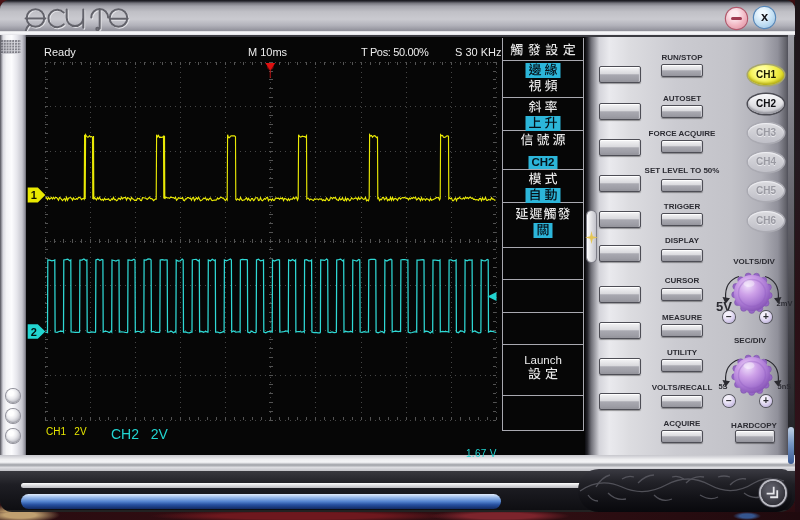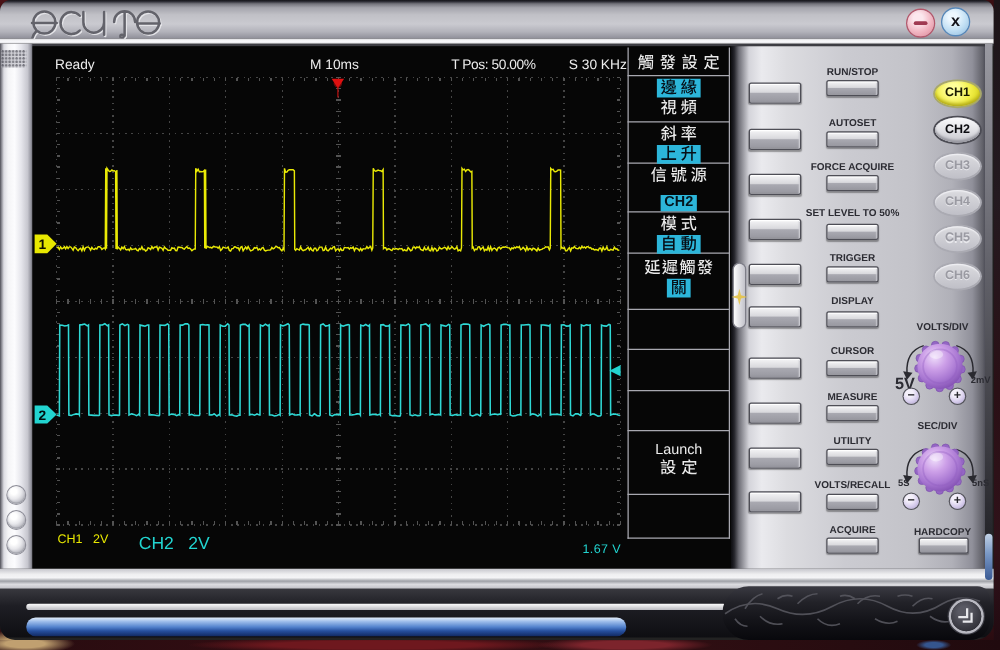--- a/index.html
+++ b/index.html
@@ -436,21 +436,21 @@
       <text x="4.8" y="162.3" font-size="11" font-weight="bold" fill="#101000" font-family="Liberation Sans,sans-serif">1</text>
       <path d="M1.7,287.3 H11.8 L19.3,294.5 L11.8,301.7 H1.7 z" fill="#22d4d0"></path>
       <text x="4.8" y="298.8" font-size="11" font-weight="bold" fill="#001010" font-family="Liberation Sans,sans-serif">2</text>
     </svg>
     <div class="stext abs" style="left:44px;top:46px">Ready</div>
     <div class="stext abs" style="left:248px;top:46px">M 10ms</div>
     <div class="stext abs" style="left:361px;top:46px;letter-spacing:-0.35px">T Pos: 50.00%</div>
     <div class="stext abs" style="left:455px;top:46px">S 30 KHz</div>
     <div class="abs" style="left:46px;top:426px;color:#e8e800;font-size:10px">CH1&nbsp;&nbsp;&nbsp;2V</div>
     <div class="abs" style="left:111px;top:426px;color:#22d4d0;font-size:14px">CH2&nbsp;&nbsp;&nbsp;2V</div>
-    <div class="abs" style="left:466px;top:434px;color:#22d4d0;font-size:10px;letter-spacing:0.3px">1.67 V</div>
+    <div class="abs" style="left:466px;top:448px;color:#22d4d0;font-size:10px;letter-spacing:0.3px">1.67 V</div>
     <div class="abs" style="left:502px;top:38px;width:1px;height:393px;background:#a8a8b0"></div>
     <div class="abs" style="left:583px;top:38px;width:1px;height:393px;background:#a8a8b0"></div>
     <div class="menusep abs" style="top:60px"></div>
     <div class="menusep abs" style="top:97px"></div>
     <div class="menusep abs" style="top:130px"></div>
     <div class="menusep abs" style="top:169px"></div>
     <div class="menusep abs" style="top:202px"></div>
     <div class="menusep abs" style="top:247px"></div>
     <div class="menusep abs" style="top:279px"></div>
     <div class="menusep abs" style="top:312px"></div>

